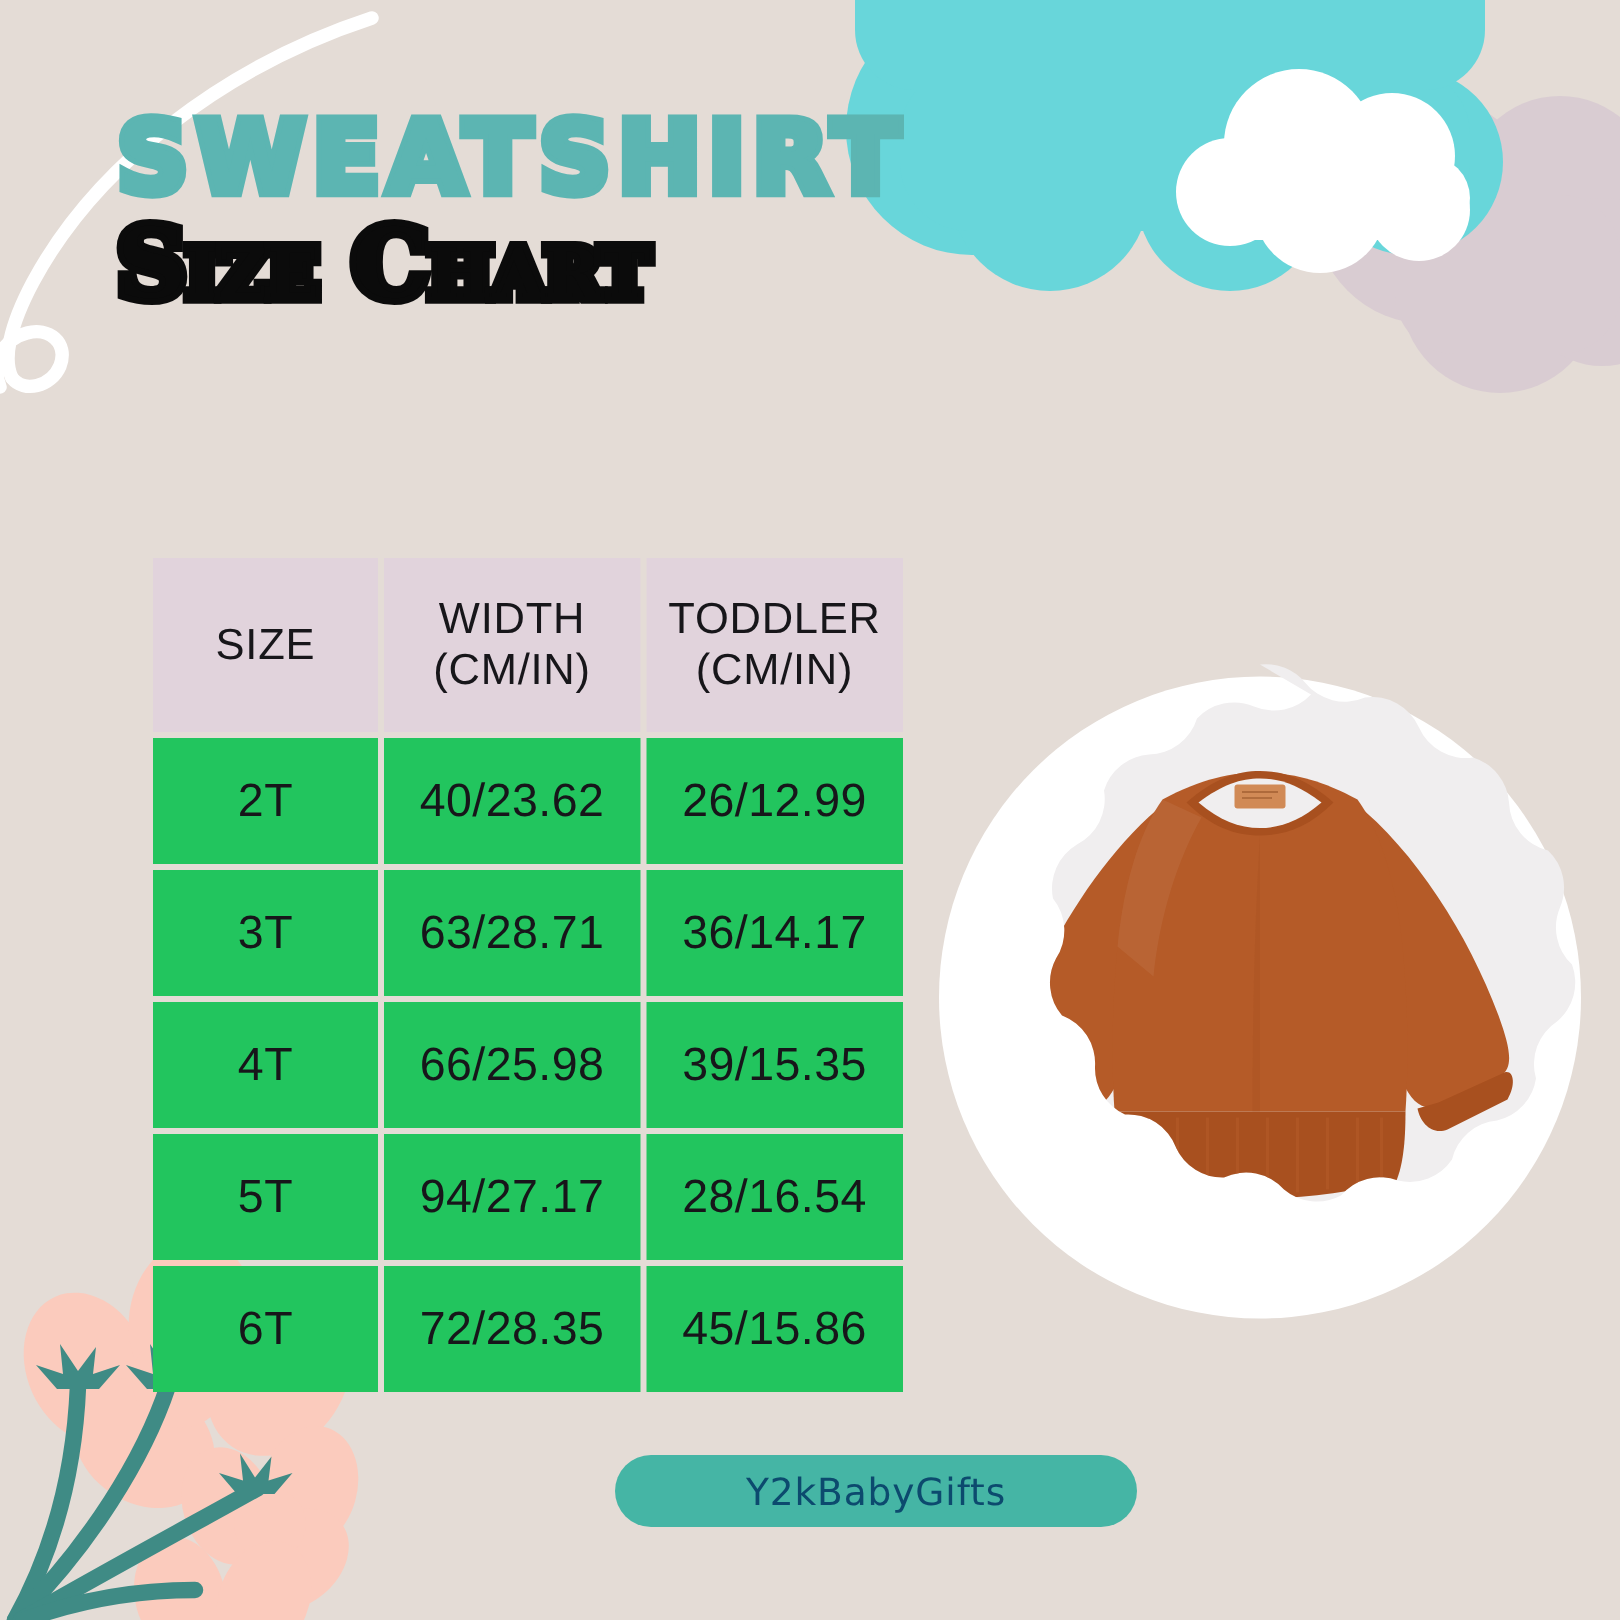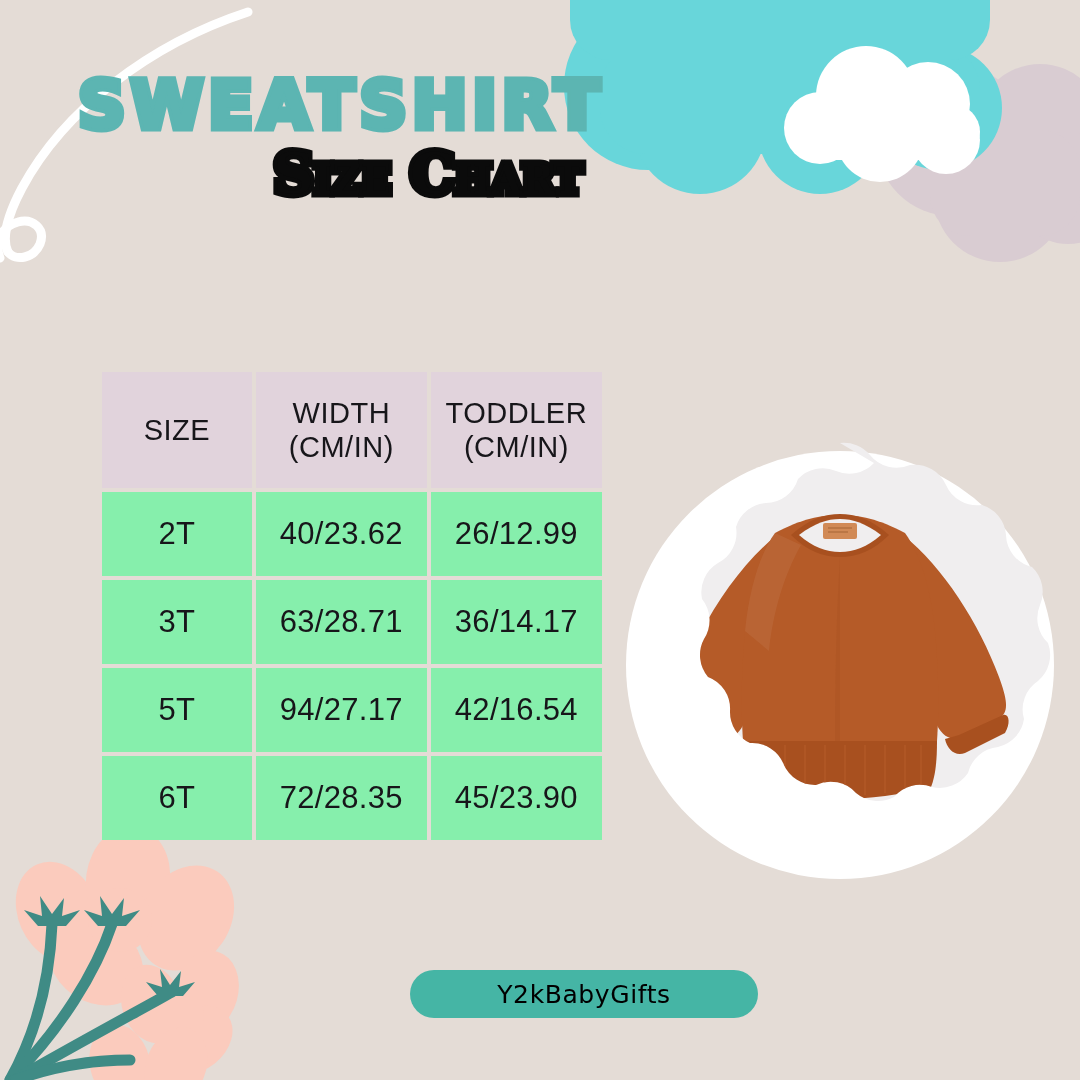--- a/index.html
+++ b/index.html
@@ -40,41 +40,40 @@
     text-transform:uppercase;
     -webkit-text-stroke:7px #5cb5b2;
     paint-order:stroke fill;
   }
   .headline-line.l2 { margin-top:0; }
 
   .headline-sub {
     font-family:"DejaVu Serif", serif;
     font-weight:bold;
     color:#0b0b0b;
-    font-size:56px;
+    font-size:64px;
     line-height:1.0;
     letter-spacing:0px;
     margin-top:8px;
     -webkit-text-stroke:9px #0b0b0b;
     paint-order:stroke fill;
     font-variant:small-caps;
-    text-align:center;
   }
 
   
   .size-table {
     position:absolute;
     left:98px; top:368px;
     width:508px;
     border-collapse:separate;
     border-spacing:4px;
     z-index:5;
   }
   .size-table td, .size-table th {
-    background:#86efac;
+    background:#22c55e;
     text-align:center;
     vertical-align:middle;
     font-family:"Liberation Sans", sans-serif;
     font-weight:normal;
     color:#17161a;
   }
   .size-table thead th {
     background:#e1d3dc;
     height:116px;
     font-size:29px;
@@ -105,21 +104,21 @@
     left:410px; top:970px;
     width:348px; height:48px;
     background:#45b5a5;
     border-radius:26px;
     display:flex;
     align-items:center;
     justify-content:center;
     z-index:6;
   }
   .footer-badge span {
-    color:#000000;
+    color:#0c4a6e;
     font-family:"DejaVu Sans", sans-serif;
     font-size:25px;
     letter-spacing:0.6px;
   }
 </style>
 </head>
 <body>
 
 <div class="decor">
   <svg viewBox="0 0 1080 1080" xmlns="http://www.w3.org/2000/svg">
@@ -217,28 +216,33 @@
       <td>2T</td>
       <td>40/23.62</td>
       <td>26/12.99</td>
     </tr>
     <tr>
       <td>3T</td>
       <td>63/28.71</td>
       <td>36/14.17</td>
     </tr>
     <tr>
+      <td>4T</td>
+      <td>66/25.98</td>
+      <td>39/15.35</td>
+    </tr>
+    <tr>
       <td>5T</td>
       <td>94/27.17</td>
-      <td>42/16.54</td>
+      <td>28/16.54</td>
     </tr>
     <tr>
       <td>6T</td>
       <td>72/28.35</td>
-      <td>45/23.90</td>
+      <td>45/15.86</td>
     </tr>
   </tbody>
 </table>
 
 <div class="product-frame">
   <svg viewBox="0 0 430 500" xmlns="http://www.w3.org/2000/svg">
     <defs>
 
       <clipPath id="scallopClip">
         <path d="M215 28

